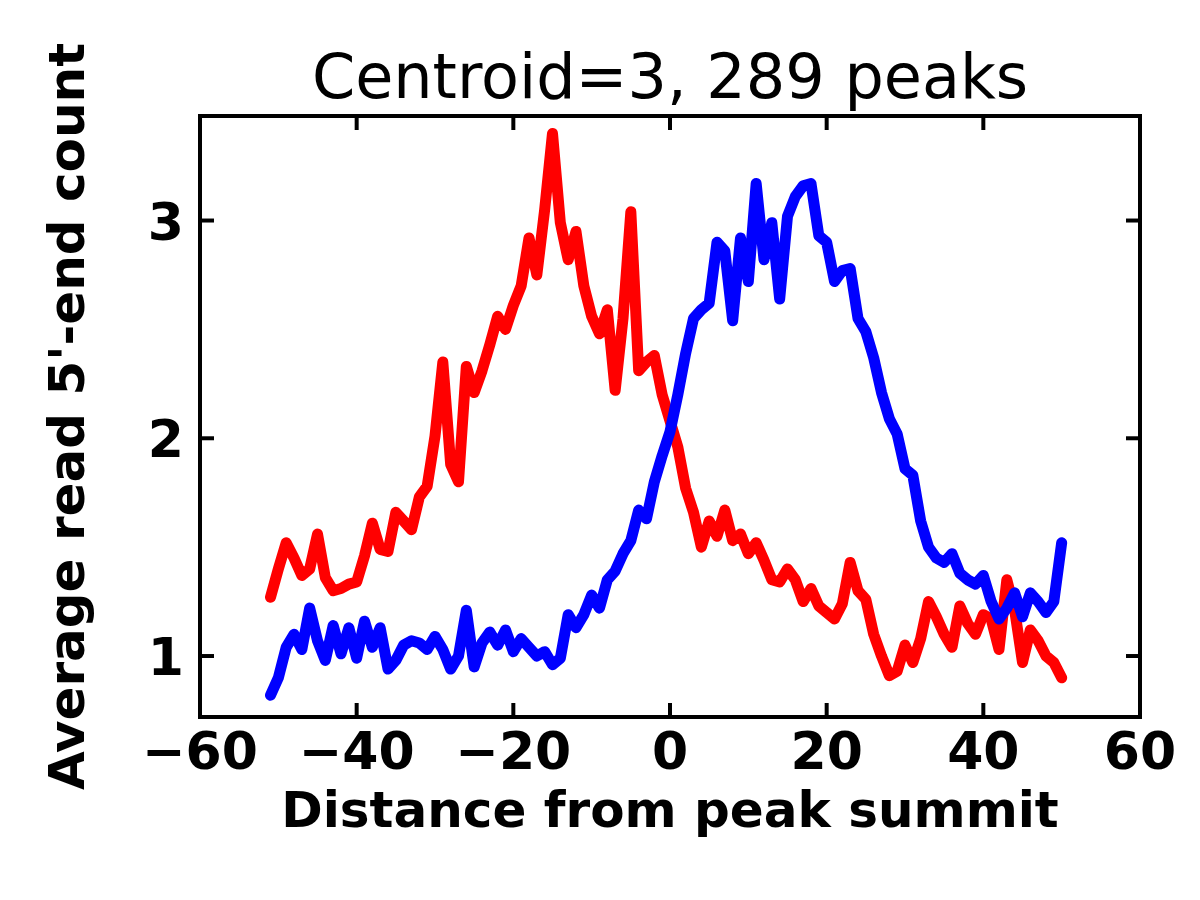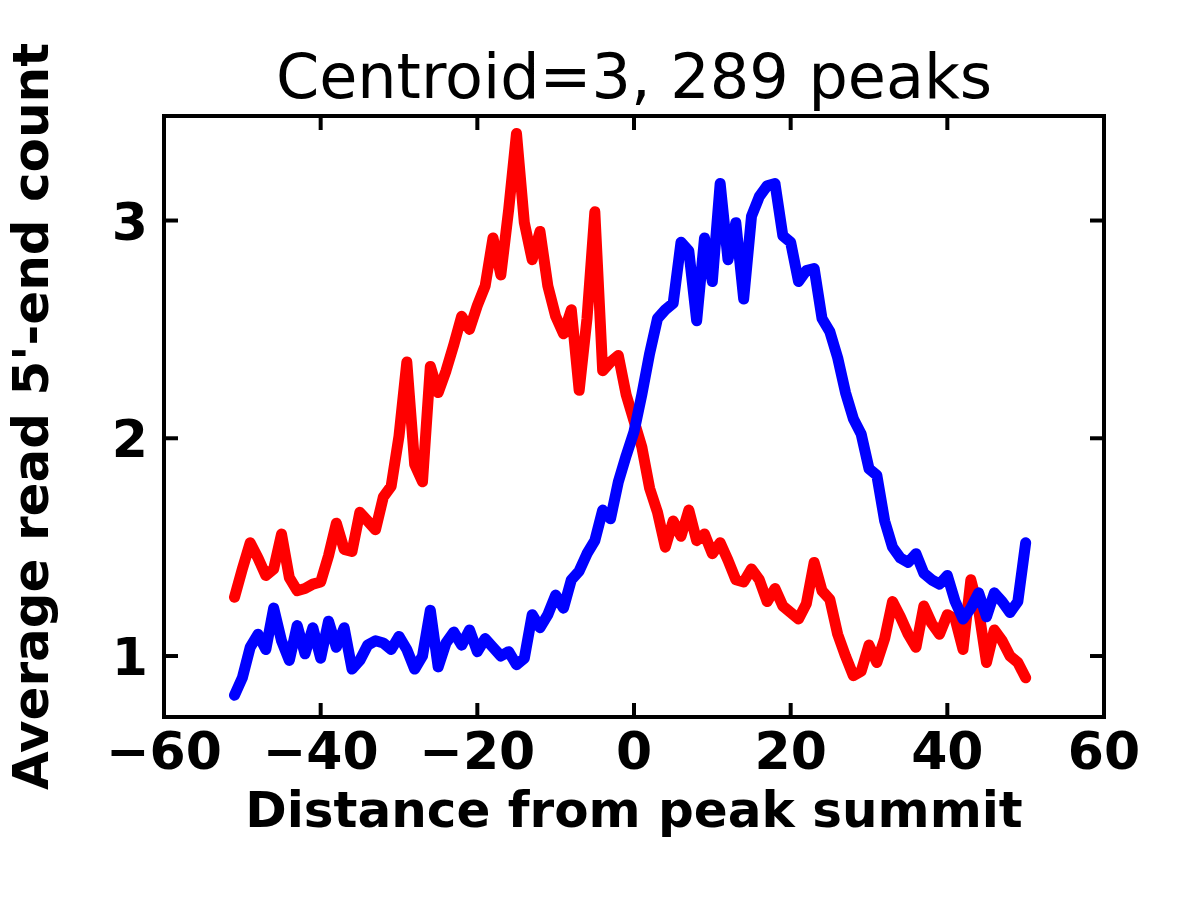--- a/index.html
+++ b/index.html
@@ -11,20 +11,21 @@
     width: 1200px;
     height: 900px;
     font-family: "DejaVu Sans", sans-serif;
     overflow: hidden;
   }
   #figure {
     position: relative;
     width: 1024px;
     height: 900px;
     background: #84cc16;
+    margin-left: 36px;
   }
   #plot-svg {
     position: absolute;
     left: 0;
     top: 0;
     width: 1200px;
     height: 900px;
     display: block;
   }
   .tick-label {

